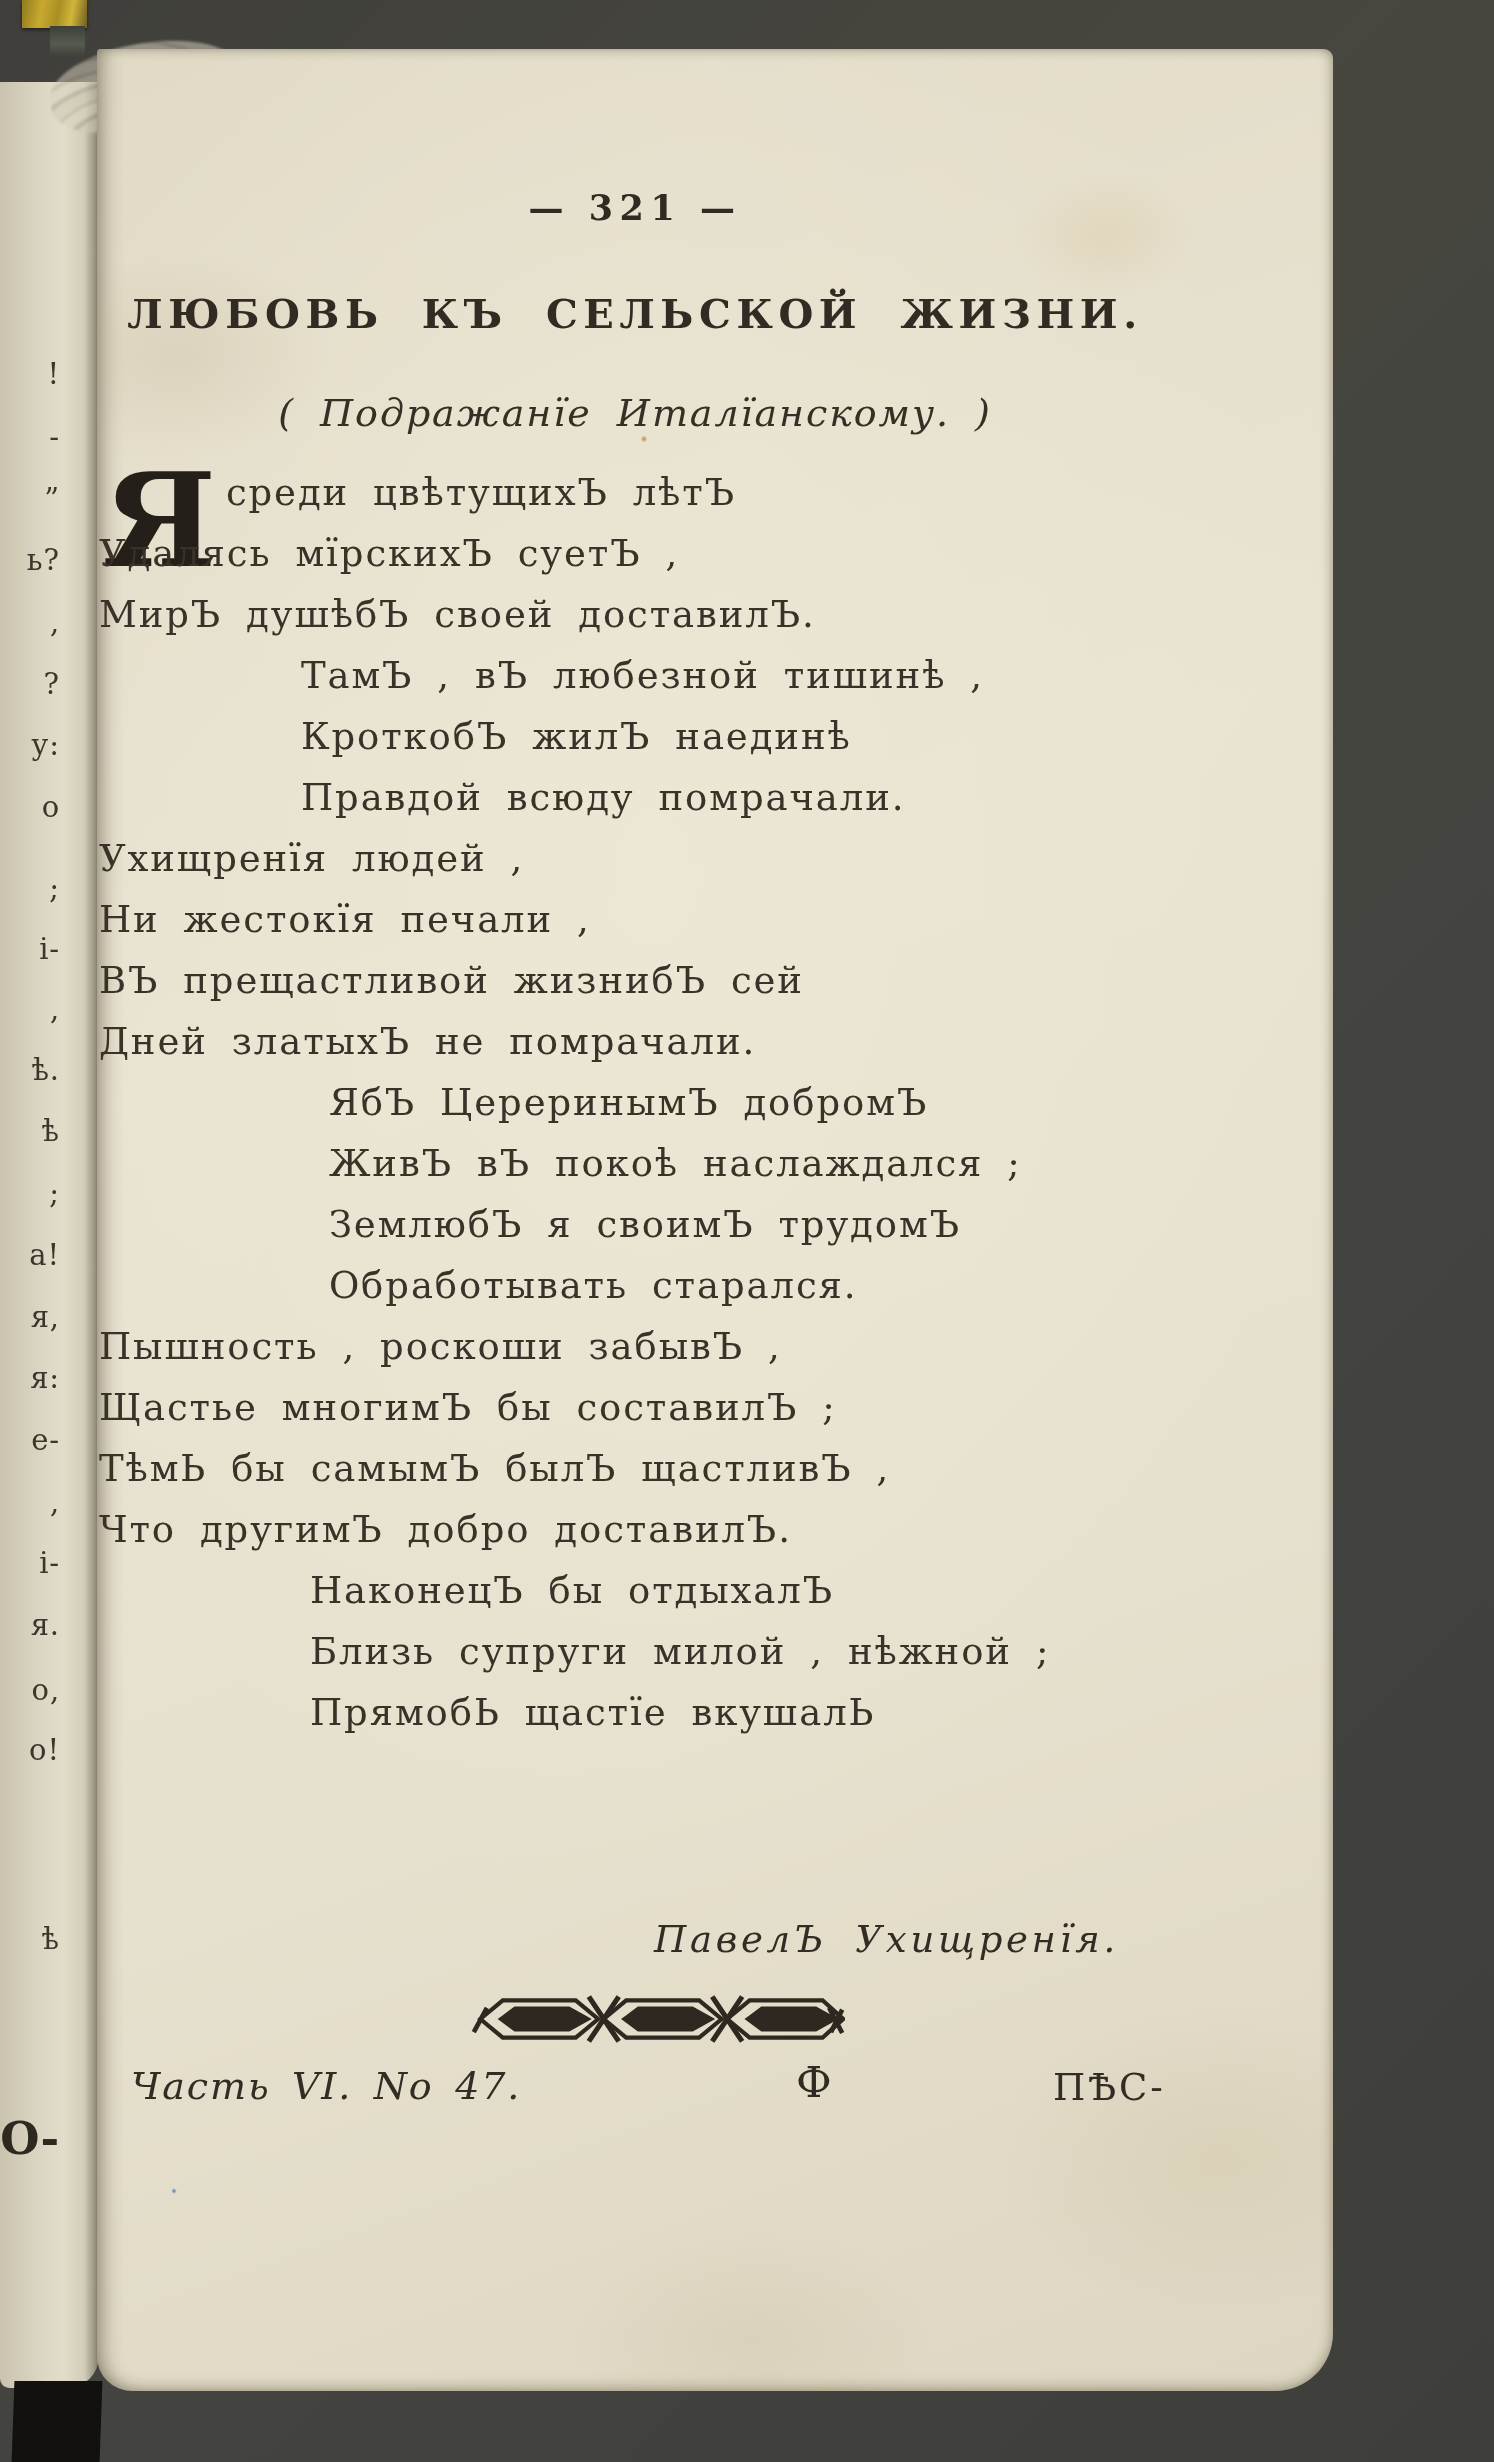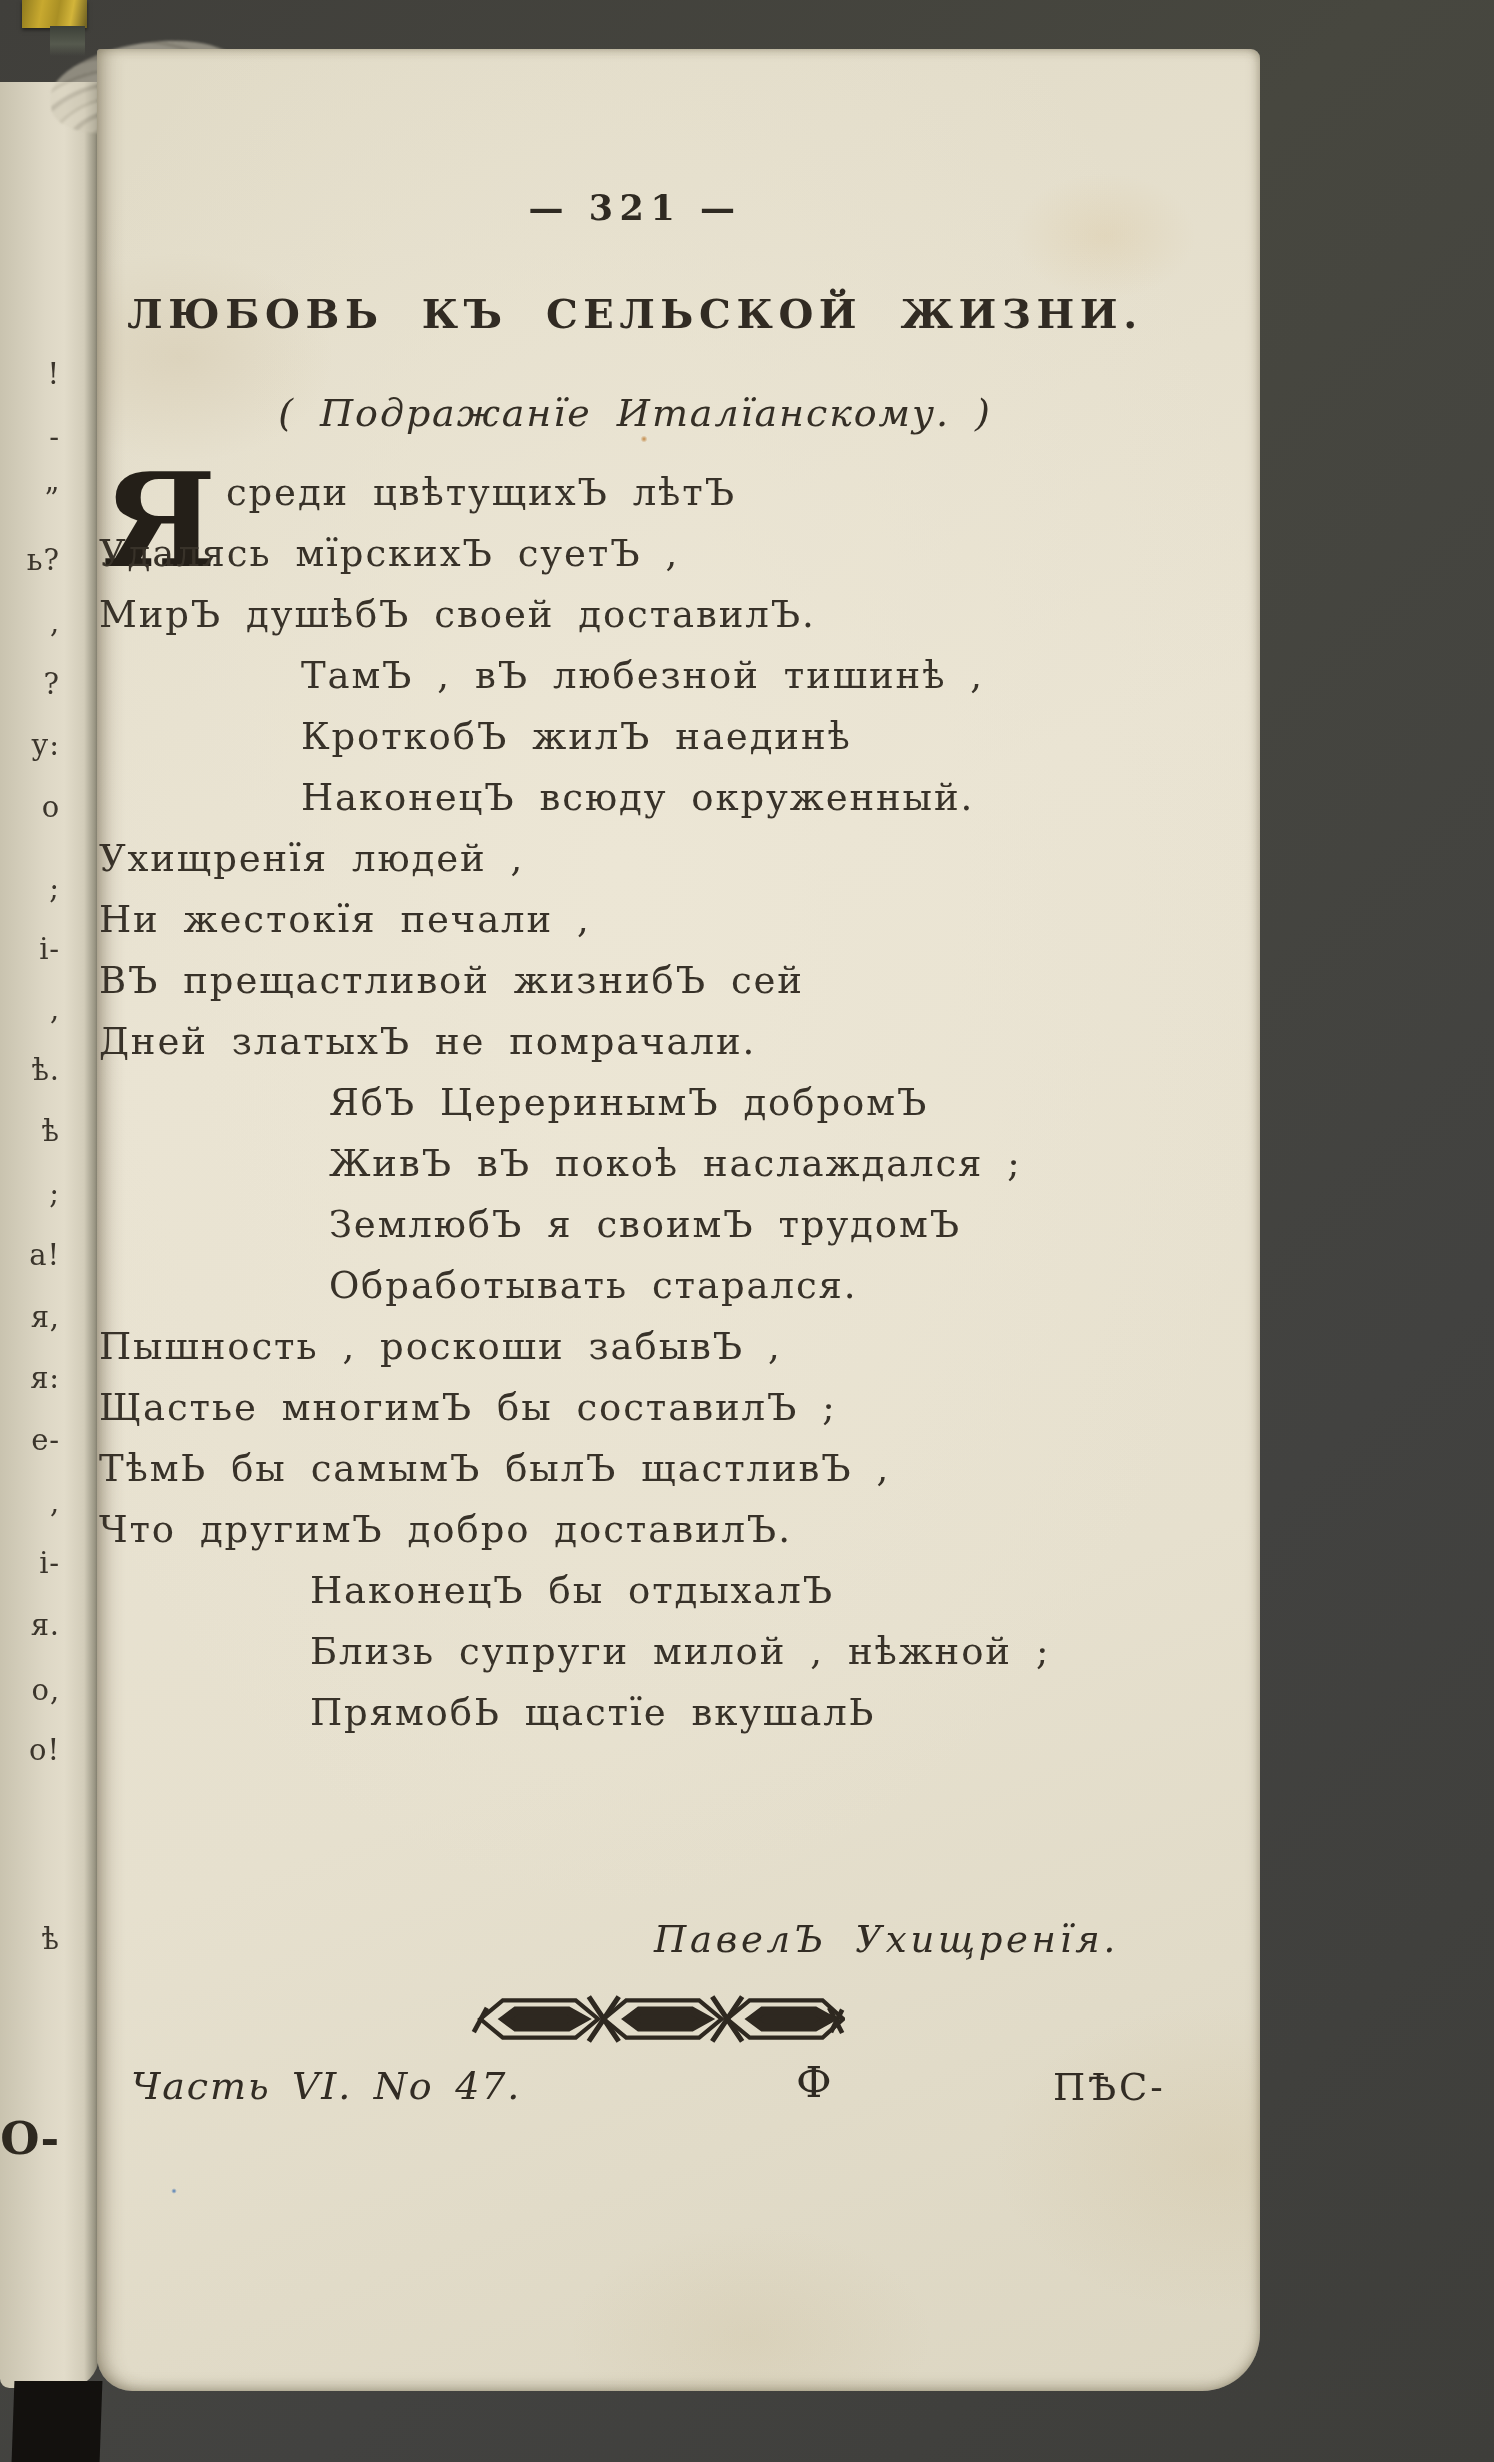--- a/index.html
+++ b/index.html
@@ -29,30 +29,30 @@
       background:repeating-radial-gradient(ellipse at 30% 120%,
         #cfc9b6 0 13px,#a8a291 15px 18.7px,#d8d2bf 20.5px 32px,#b5af9c 34px 37px);
       opacity:.55;filter:blur(0.9px);}
   .gold-patch{position:absolute;left:22.4px;top:0;width:65px;height:28px;
       background:linear-gradient(100deg,#8f7a1e 0%,#c8a92f 30%,#a98f24 55%,#d3b53a 75%,#6b5d20 100%);
       box-shadow:0 1.9px 3.7px rgba(0,0,0,.5);}
   .gold-patch:after{content:"";position:absolute;left:28px;top:26px;width:35px;height:30px;
       background:linear-gradient(180deg,#3c4038 0%,#565a4e 60%,rgba(86,90,78,0) 100%);}
 
   
-  .page{position:absolute;left:97px;top:49px;width:1148px;height:2342px;
+  .page{position:absolute;left:97px;top:49px;width:1236px;height:2342px;
       background:
         radial-gradient(ellipse 840px 1307px at 45% 35%, #ece6d5 0%, rgba(236,230,213,0) 80%),
         linear-gradient(160deg,#e0dac6 0%,#e9e3d2 38%,#e6e0ce 68%,#dcd6c2 100%);
       border-radius:3.7px 9.3px 58px 35px;
       box-shadow:inset 15px 0 20.5px -9.3px rgba(70,60,35,.45),
                  inset -7.5px 0 11.2px -5.6px rgba(90,80,55,.35),
                  inset 0 -9.3px 15px -7.5px rgba(90,80,55,.35),
                  inset 0 5.6px 9.3px -5.6px rgba(90,80,55,.30);
-      color:var(--ink);padding-left:15px;}
+      color:var(--ink);}
   .stains{position:absolute;left:0;top:0;width:100%;height:100%;pointer-events:none;
       background-image:
         radial-gradient(circle 4.7px at 547px 390px, rgba(187,118,42,.85), rgba(187,118,42,0) 75%),
         radial-gradient(circle 3.7px at 77px 2142px, rgba(55,108,178,.9), rgba(55,108,178,0) 75%),
         radial-gradient(circle 2.8px at 245px 566px, rgba(70,150,165,.6), rgba(70,150,165,0) 75%),
         radial-gradient(ellipse 121px 84px at 1008px 187px, rgba(200,160,90,.14), rgba(200,160,90,0) 75%),
         radial-gradient(ellipse 205px 140px at 84px 308px, rgba(160,130,80,.12), rgba(160,130,80,0) 75%),
         radial-gradient(ellipse 299px 205px at 1121px 2110px, rgba(180,150,90,.12), rgba(180,150,90,0) 75%),
         radial-gradient(ellipse 243px 149px at 654px 2288px, rgba(170,145,90,.10), rgba(170,145,90,0) 75%);}
 
@@ -134,21 +134,21 @@
     <div class="centered subtitle">( Подражанїе Италїанскому. )</div>
 
     <div class="dropcap">Я</div>
 
     <div class="poem">
         <div class="poem-line ind-a">среди цвѣтущихЪ лѣтЪ</div>
         <div class="poem-line ind-0">Удалясь мїрскихЪ суетЪ ,</div>
         <div class="poem-line ind-0">МирЪ душѣбЪ своей доставилЪ.</div>
         <div class="poem-line ind-b">ТамЪ , вЪ любезной тишинѣ ,</div>
         <div class="poem-line ind-b">КроткобЪ жилЪ наединѣ</div>
-        <div class="poem-line ind-b">НаконецЪ всюду окруженный.</div>
+        <div class="poem-line ind-b">Правдой всюду помрачали.</div>
         <div class="poem-line ind-0">Ухищренїя людей ,</div>
         <div class="poem-line ind-0">Ни жестокїя печали ,</div>
         <div class="poem-line ind-0">ВЪ прещастливой жизнибЪ сей</div>
         <div class="poem-line ind-0">Дней златыхЪ не помрачали.</div>
         <div class="poem-line ind-c">ЯбЪ ЦереринымЪ добромЪ</div>
         <div class="poem-line ind-c">ЖивЪ вЪ покоѣ наслаждался ;</div>
         <div class="poem-line ind-c">ЗемлюбЪ я своимЪ трудомЪ</div>
         <div class="poem-line ind-c">Обработывать старался.</div>
         <div class="poem-line ind-0">Пышность , роскоши забывЪ ,</div>
         <div class="poem-line ind-0">Щастье многимЪ бы составилЪ ;</div>

